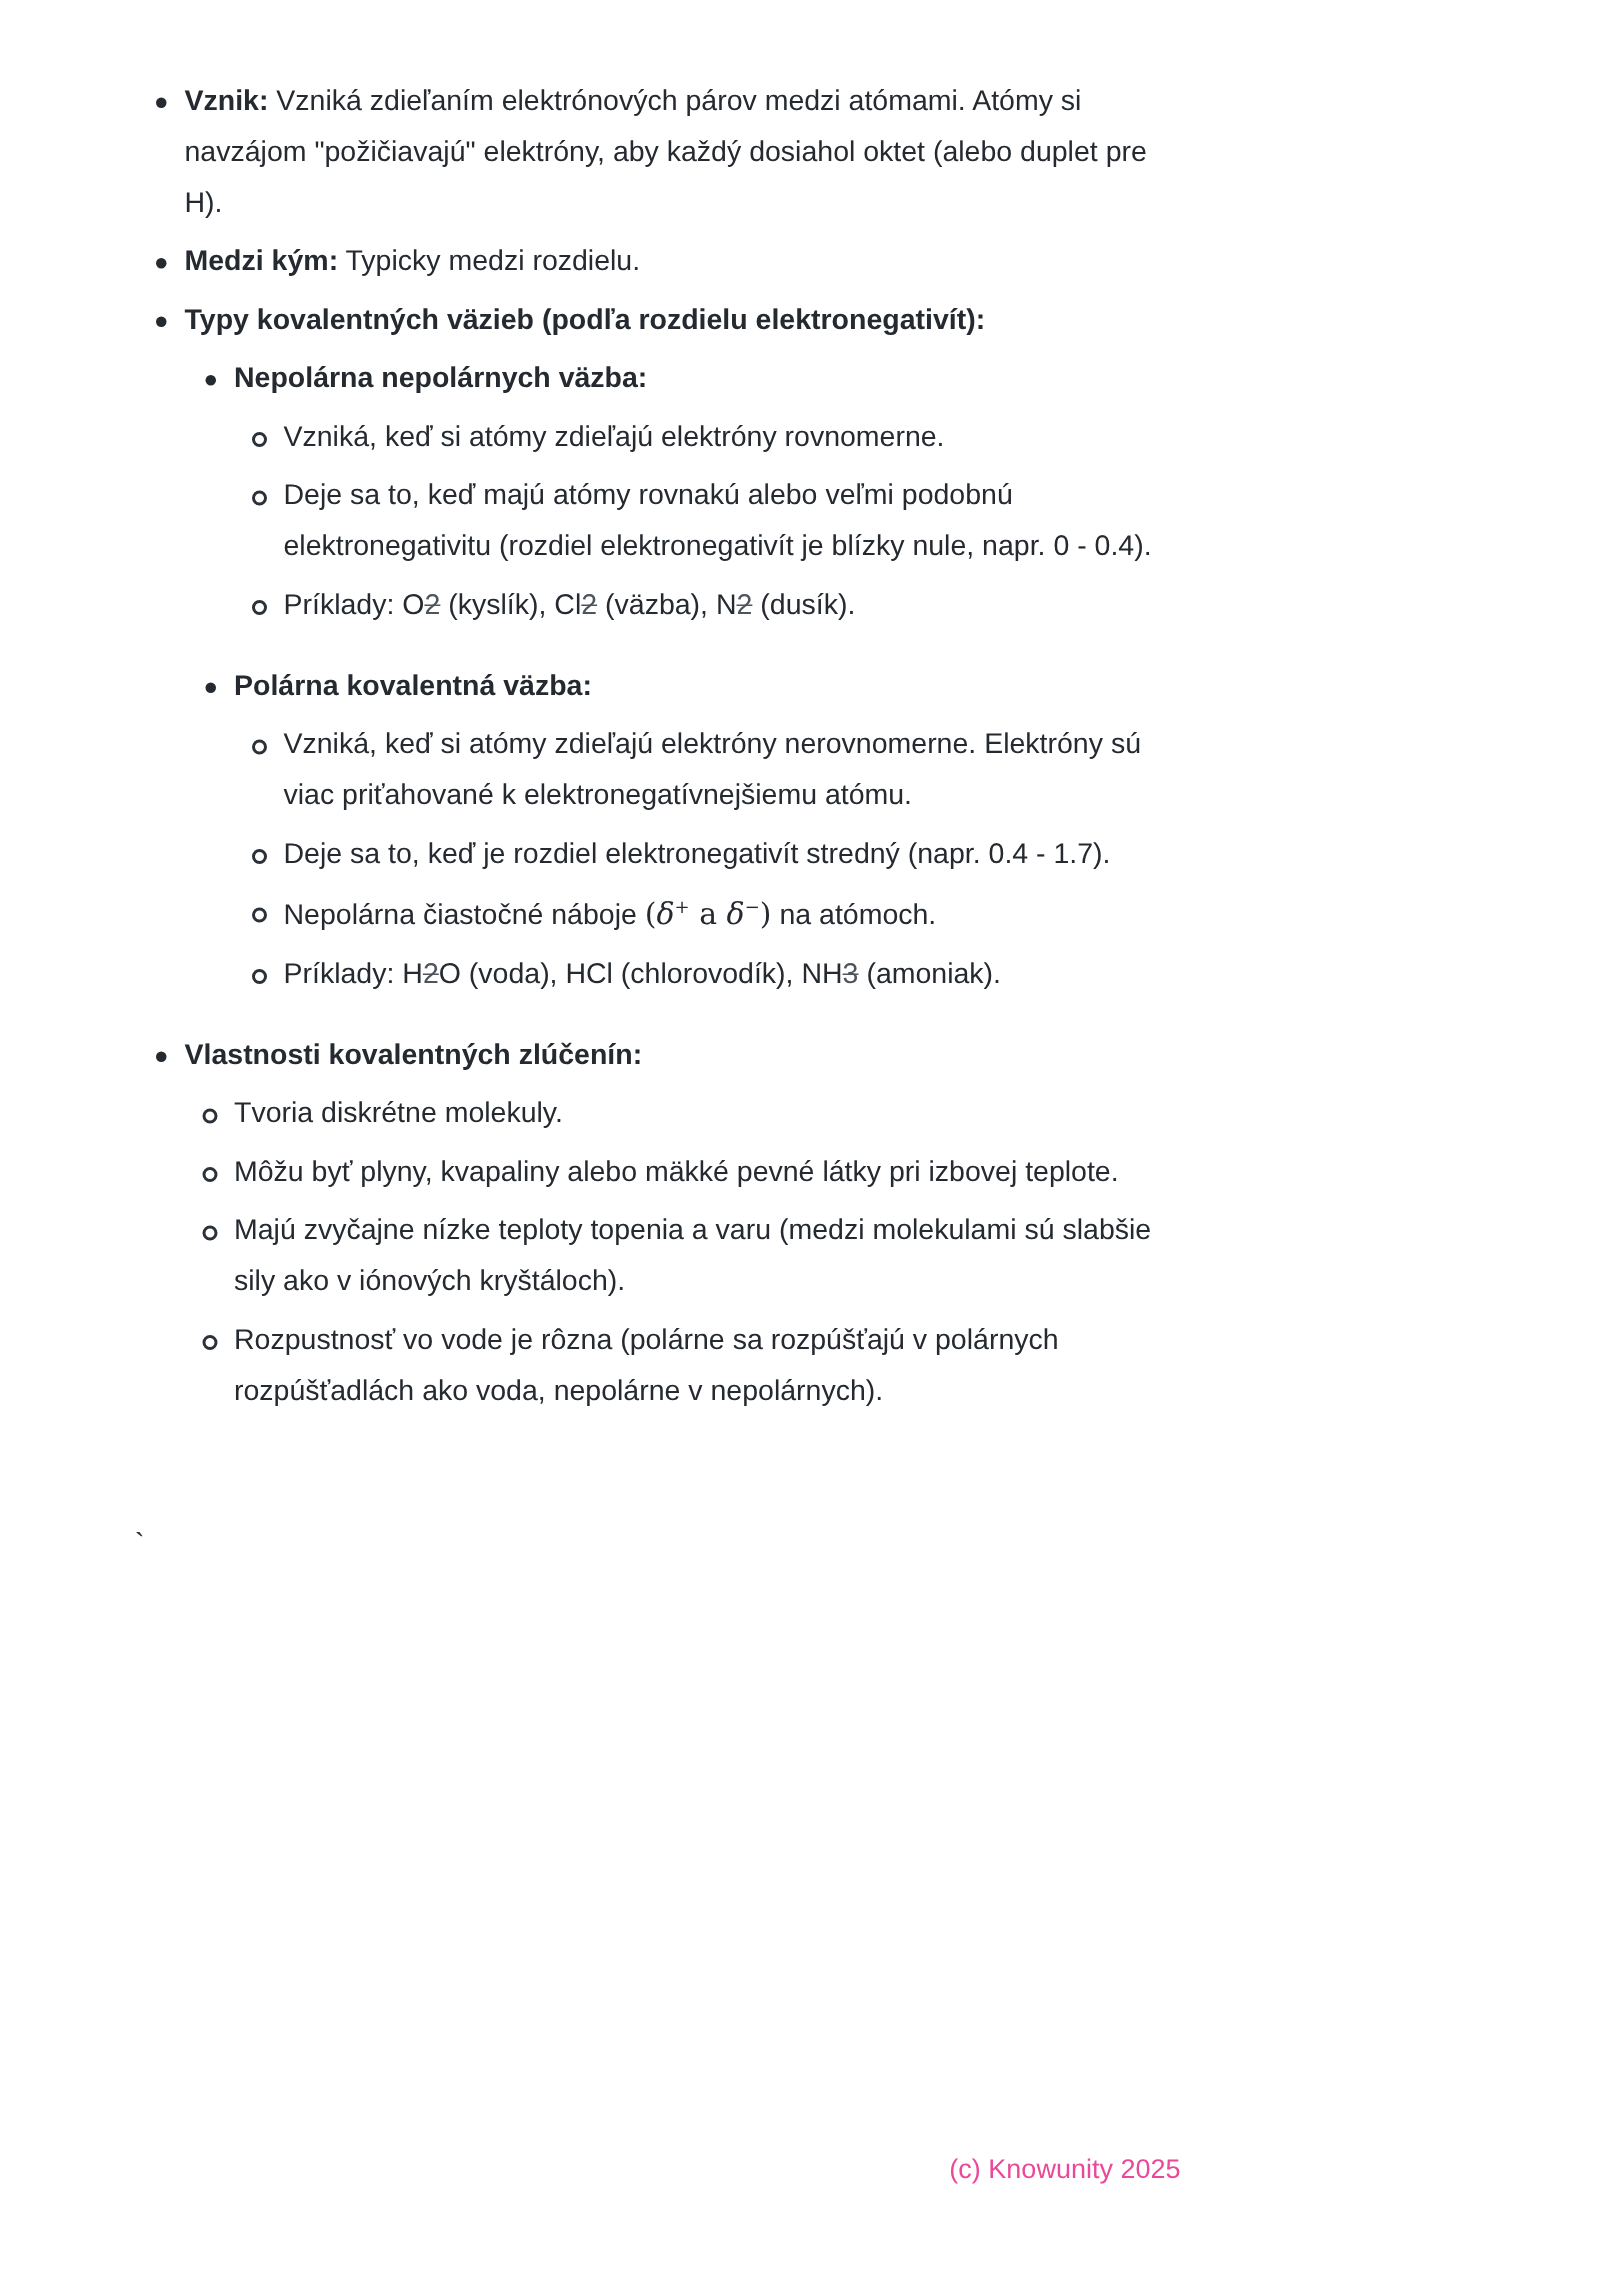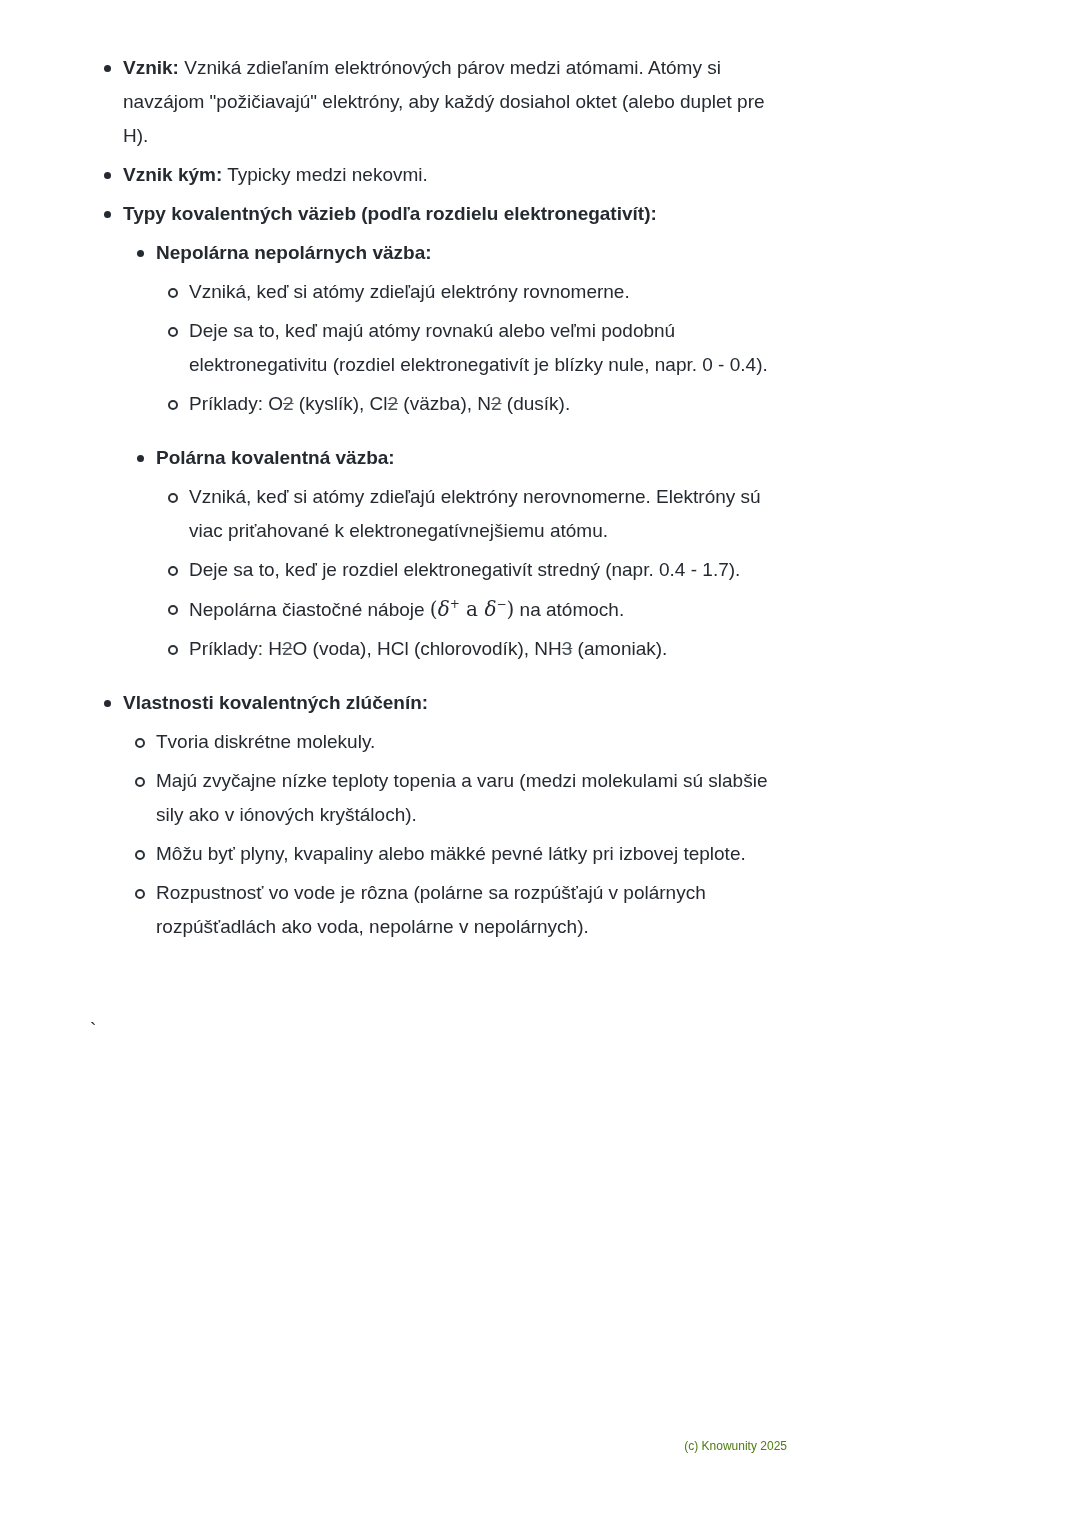--- a/index.html
+++ b/index.html
@@ -84,44 +84,44 @@
     left: 90px;
     top: 1013px;
     font-size: 19px;
     color: #252a31;
     z-index: 2;
   }
   .footer {
     position: absolute;
     top: 1437px;
     right: 70px;
-    font-size: 12px;
+    font-size: 18px;
     line-height: 18px;
-    color: #4d7c0f;
+    color: #ec4899;
     z-index: 3;
   }
 </style>
 </head>
 <body>
 
 <div class="page">
 
   <div class="stripe"></div>
 
   <div class="content">
     <ul class="l1">
 
       <li class="disc">
         <span class="li-text"><span class="b">Vznik:</span><span> Vzniká zdieľaním elektrónových párov medzi atómami. Atómy si
 navzájom "požičiavajú" elektróny, aby každý dosiahol oktet (alebo duplet pre
 H).</span></span>
       </li>
 
       <li class="disc">
-        <span class="li-text"><span class="b">Vznik kým:</span><span> Typicky medzi nekovmi.</span></span>
+        <span class="li-text"><span class="b">Medzi kým:</span><span> Typicky medzi rozdielu.</span></span>
       </li>
 
       <li class="disc">
         <span class="li-text"><span class="b">Typy kovalentných väzieb (podľa rozdielu elektronegativít):</span></span>
         <ul class="l2">
 
           <li class="disc">
             <span class="li-text"><span class="b">Nepolárna nepolárnych väzba:</span></span>
             <ul class="l3">
               <li class="circle">
@@ -159,25 +159,25 @@
         </ul>
       </li>
 
       <li class="disc">
         <span class="li-text"><span class="b">Vlastnosti kovalentných zlúčenín:</span></span>
         <ul class="l2">
           <li class="circle">
             <span class="li-text">Tvoria diskrétne molekuly.</span>
           </li>
           <li class="circle">
+            <span class="li-text">Môžu byť plyny, kvapaliny alebo mäkké pevné látky pri izbovej teplote.</span>
+          </li>
+          <li class="circle">
             <span class="li-text">Majú zvyčajne nízke teploty topenia a varu (medzi molekulami sú slabšie
 sily ako v iónových kryštáloch).</span>
-          </li>
-          <li class="circle">
-            <span class="li-text">Môžu byť plyny, kvapaliny alebo mäkké pevné látky pri izbovej teplote.</span>
           </li>
           <li class="circle">
             <span class="li-text">Rozpustnosť vo vode je rôzna (polárne sa rozpúšťajú v polárnych
 rozpúšťadlách ako voda, nepolárne v nepolárnych).</span>
           </li>
         </ul>
       </li>
 
     </ul>
   </div>

